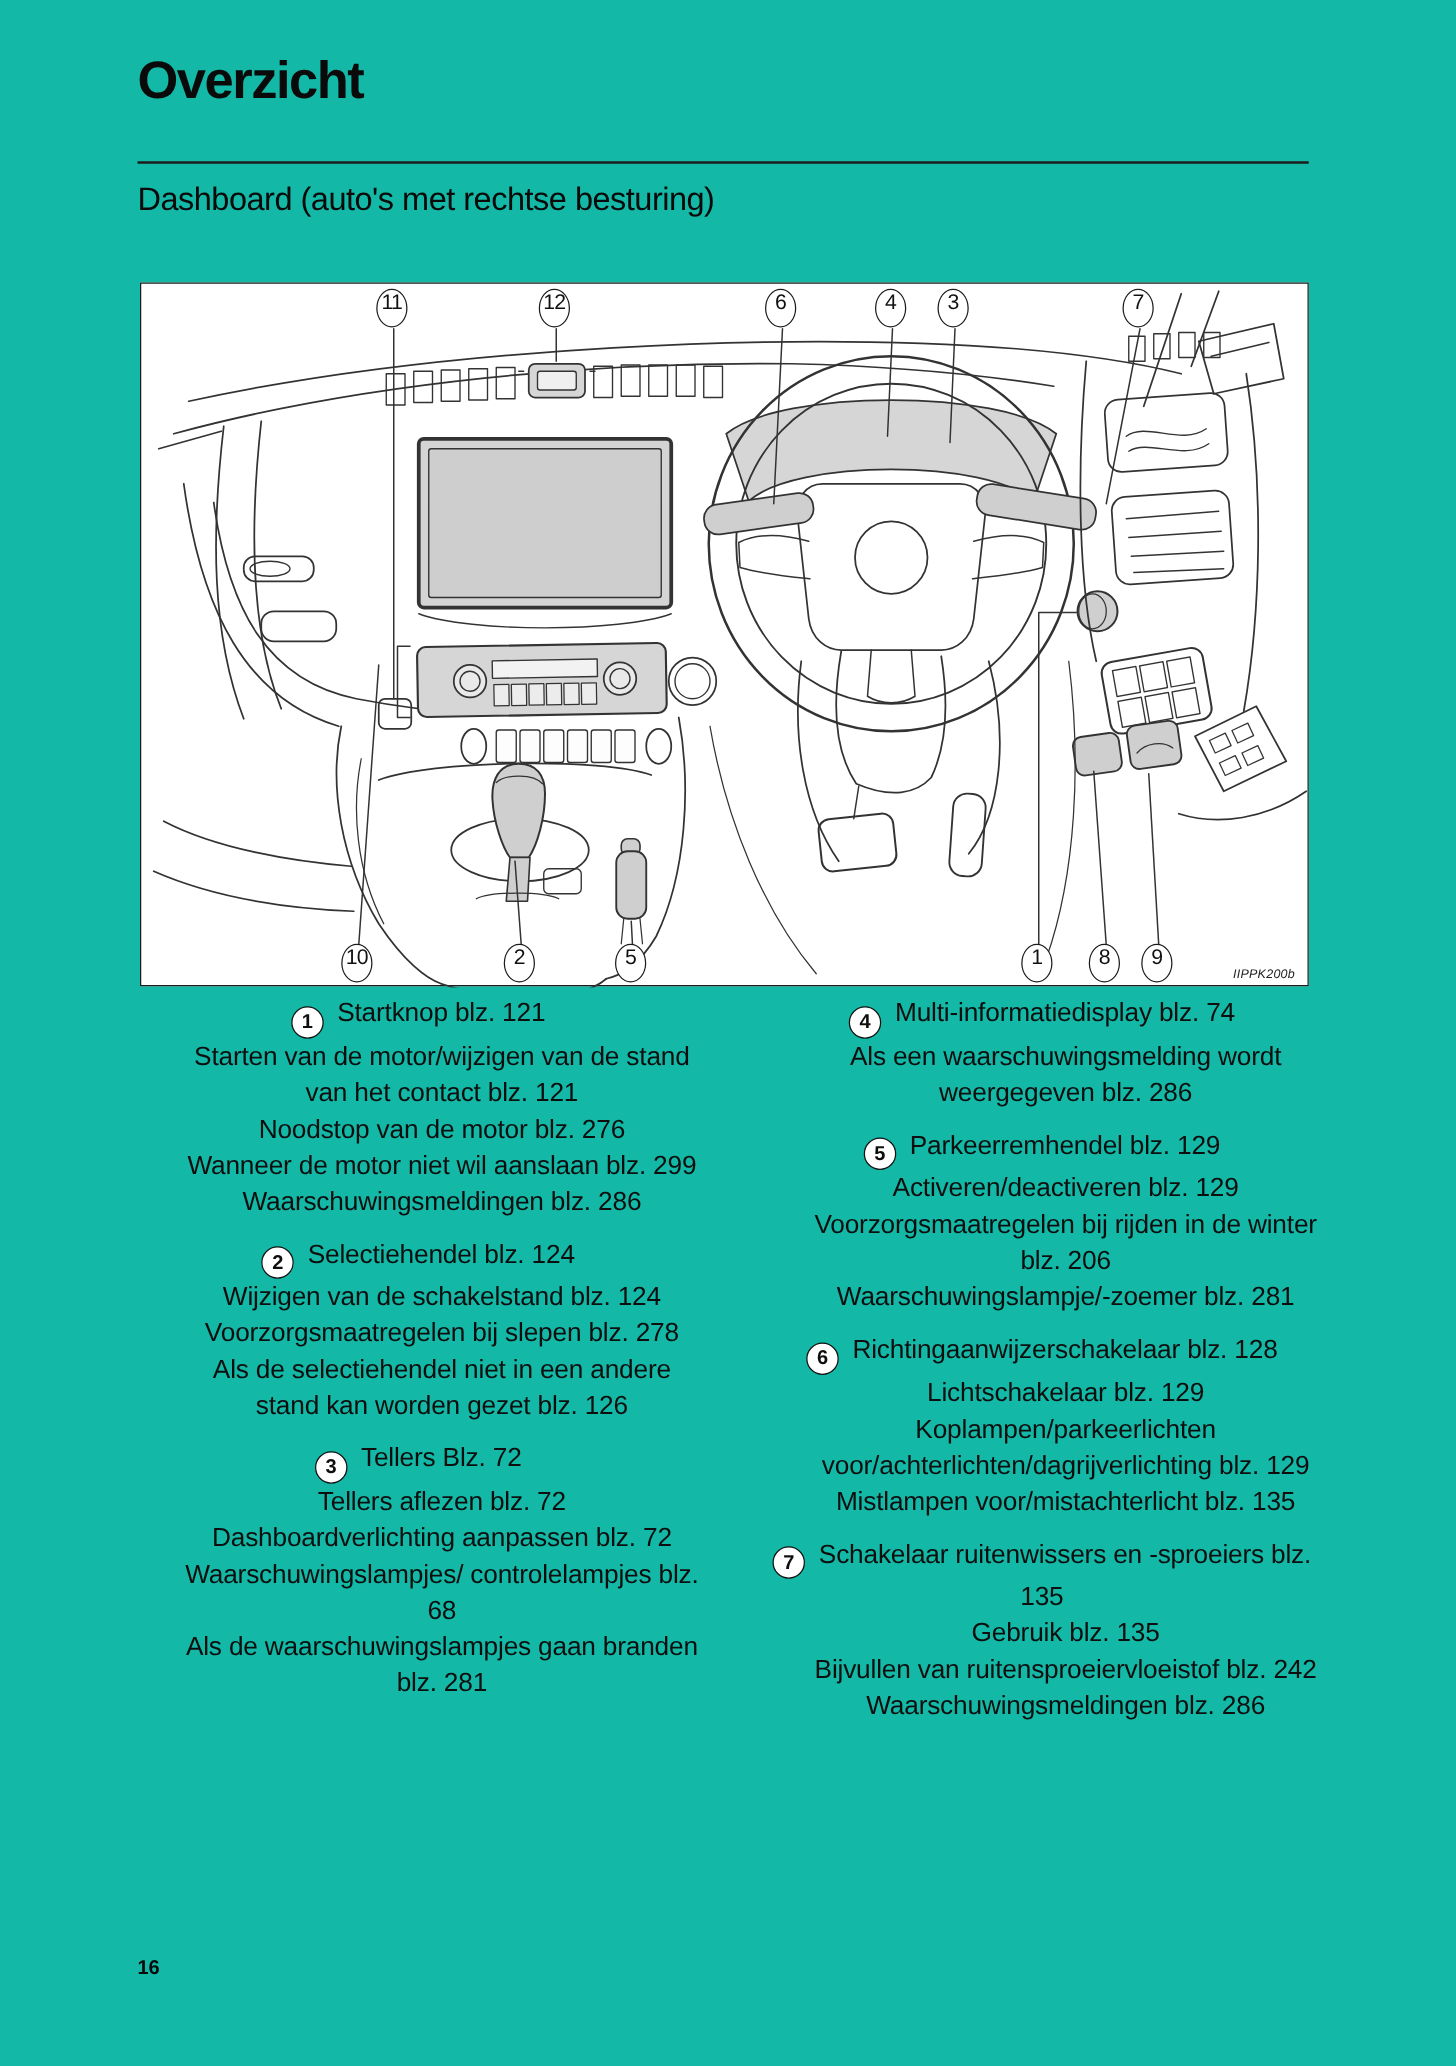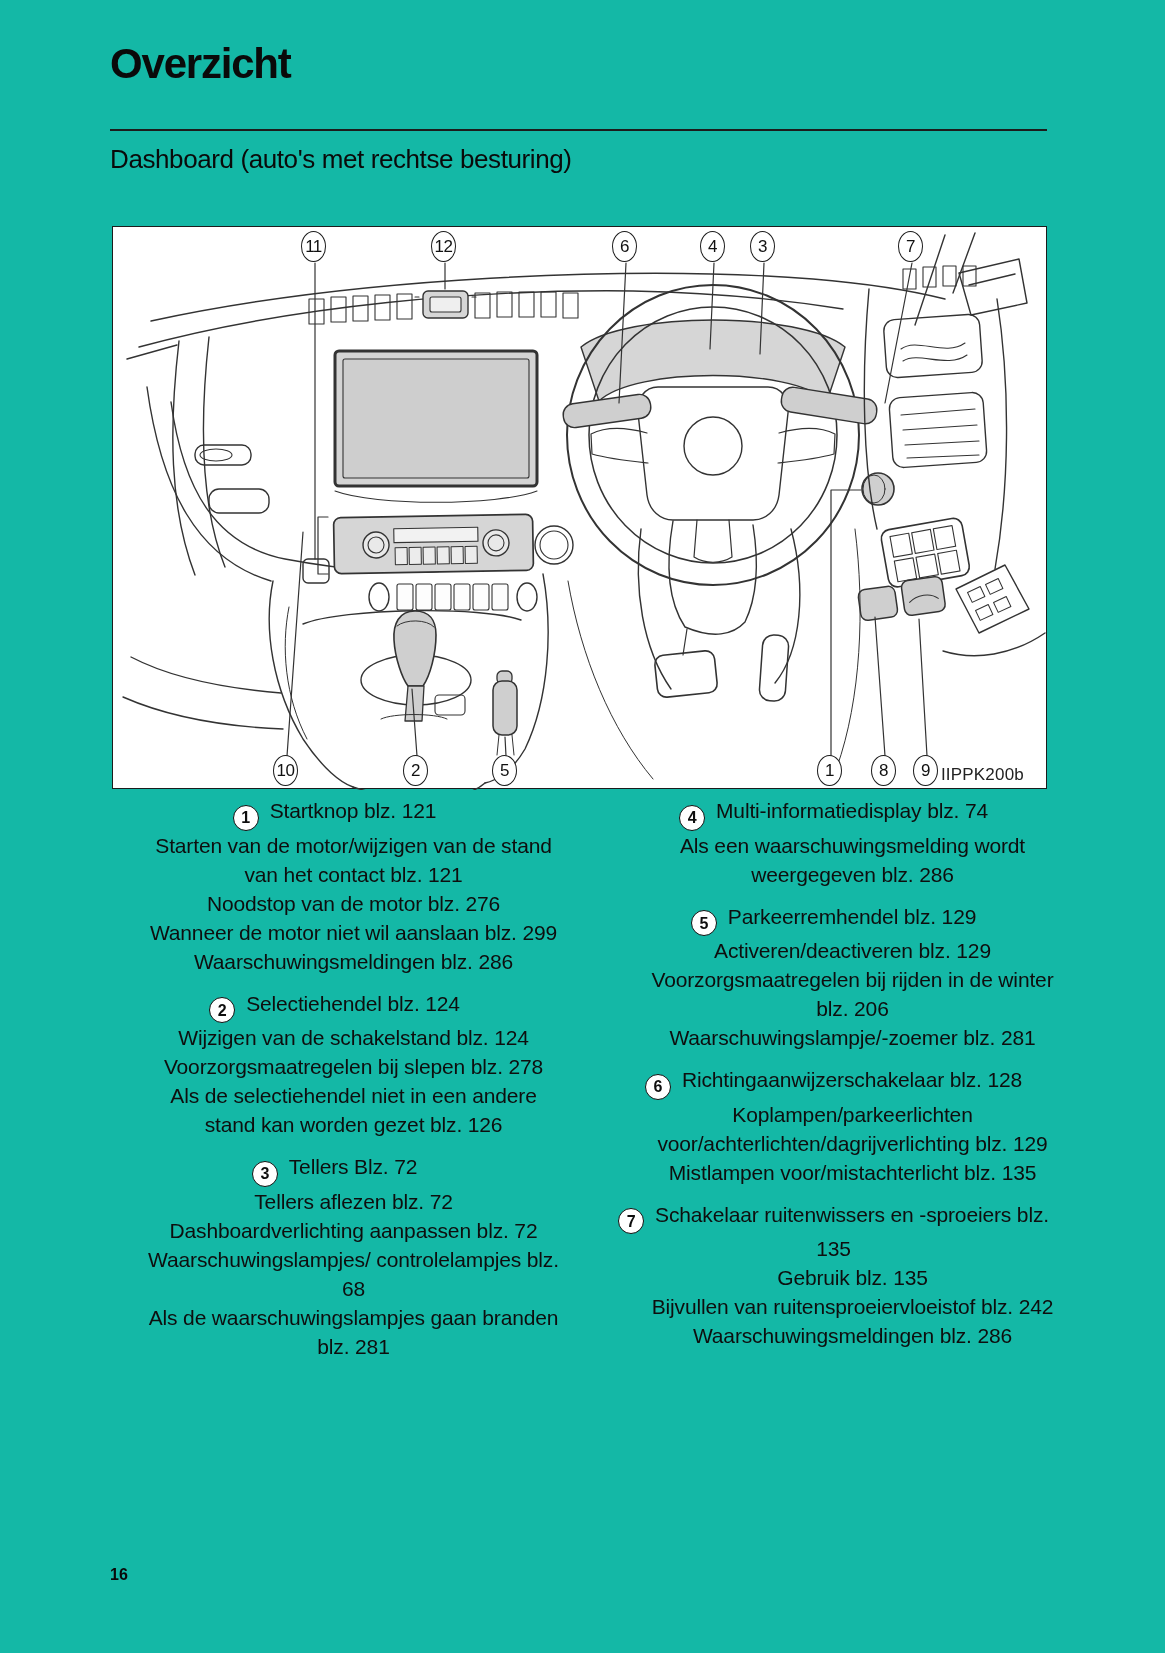--- a/index.html
+++ b/index.html
@@ -18,25 +18,25 @@
     position:absolute;left:110px;top:144px;font-size:26px;font-weight:400;
     letter-spacing:-0.4px;color:#0a0a0a;
   }
   .figure{
     position:absolute;left:112px;top:226px;width:935px;height:563px;
     border:1.8px solid #1c1c1c;box-sizing:border-box;background:#fff;
   }
   .figure svg{position:absolute;left:0;top:0;}
   .callout{
     position:absolute;width:25px;height:31px;border:1.7px solid #1c1c1c;border-radius:50%;
-    display:flex;align-items:center;justify-content:center;background:#fff;
+    display:flex;align-items:flex-start;justify-content:center;background:#fff;
     font-size:17px;color:#111;box-sizing:border-box;letter-spacing:-0.5px;
   }
   .figcode{
-    position:absolute;right:22px;bottom:3px;font-size:17px;color:#222;letter-spacing:0.2px;
+    position:absolute;right:10px;bottom:3px;font-size:10px;color:#222;letter-spacing:0.2px;font-style:italic;
   }
   .col{position:absolute;top:796px;font-size:21px;line-height:29px;letter-spacing:-0.15px;color:#0e0e0e;}
   .col-left{left:110px;width:449px;}
   .col-right{left:613px;width:441px;}
   .item{margin-bottom:13px;text-align:center;}
   .num{
     display:inline-flex;width:26px;height:26px;border:1.8px solid #111;border-radius:50%;
     align-items:center;justify-content:center;font-size:16px;font-weight:700;
     box-sizing:border-box;margin-right:11px;vertical-align:-5px;background:#fff;
   }
@@ -326,20 +326,21 @@
       <div class="sub">Als een waarschuwingsmelding wordt weergegeven blz. 286</div>
     </section>
     <section class="item">
       <div class="item-title"><span class="num">5</span><span>Parkeerremhendel blz. 129</span></div>
       <div class="sub">Activeren/deactiveren blz. 129</div>
       <div class="sub">Voorzorgsmaatregelen bij rijden in de winter blz. 206</div>
       <div class="sub">Waarschuwingslampje/-zoemer blz. 281</div>
     </section>
     <section class="item">
       <div class="item-title"><span class="num">6</span><span>Richtingaanwijzerschakelaar blz. 128</span></div>
+      <div class="sub">Lichtschakelaar blz. 129</div>
       <div class="sub">Koplampen/parkeerlichten voor/achterlichten/dagrijverlichting blz. 129</div>
       <div class="sub">Mistlampen voor/mistachterlicht blz. 135</div>
     </section>
     <section class="item">
       <div class="item-title"><span class="num">7</span><span>Schakelaar ruitenwissers en -sproeiers blz. 135</span></div>
       <div class="sub">Gebruik blz. 135</div>
       <div class="sub">Bijvullen van ruitensproeiervloeistof blz. 242</div>
       <div class="sub">Waarschuwingsmeldingen blz. 286</div>
     </section>
   </div>

